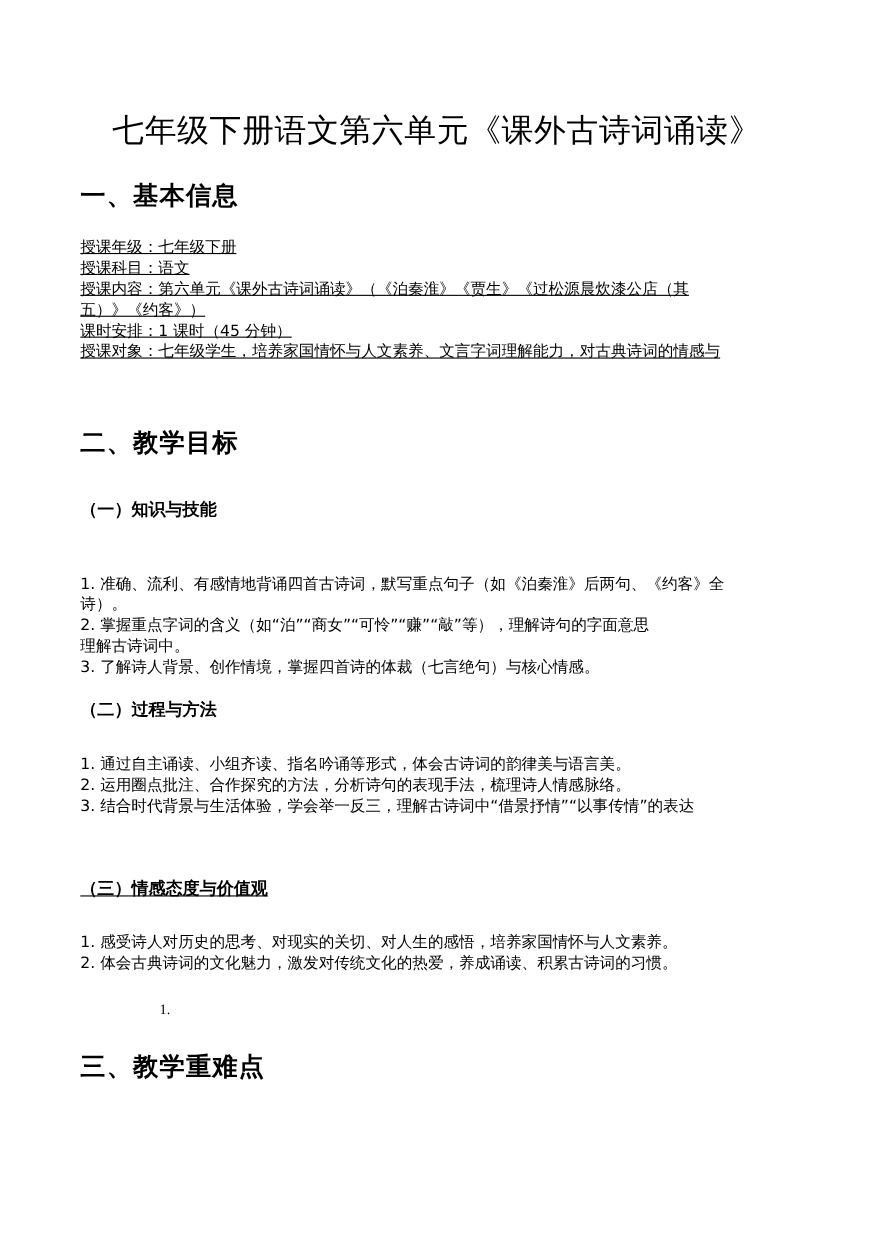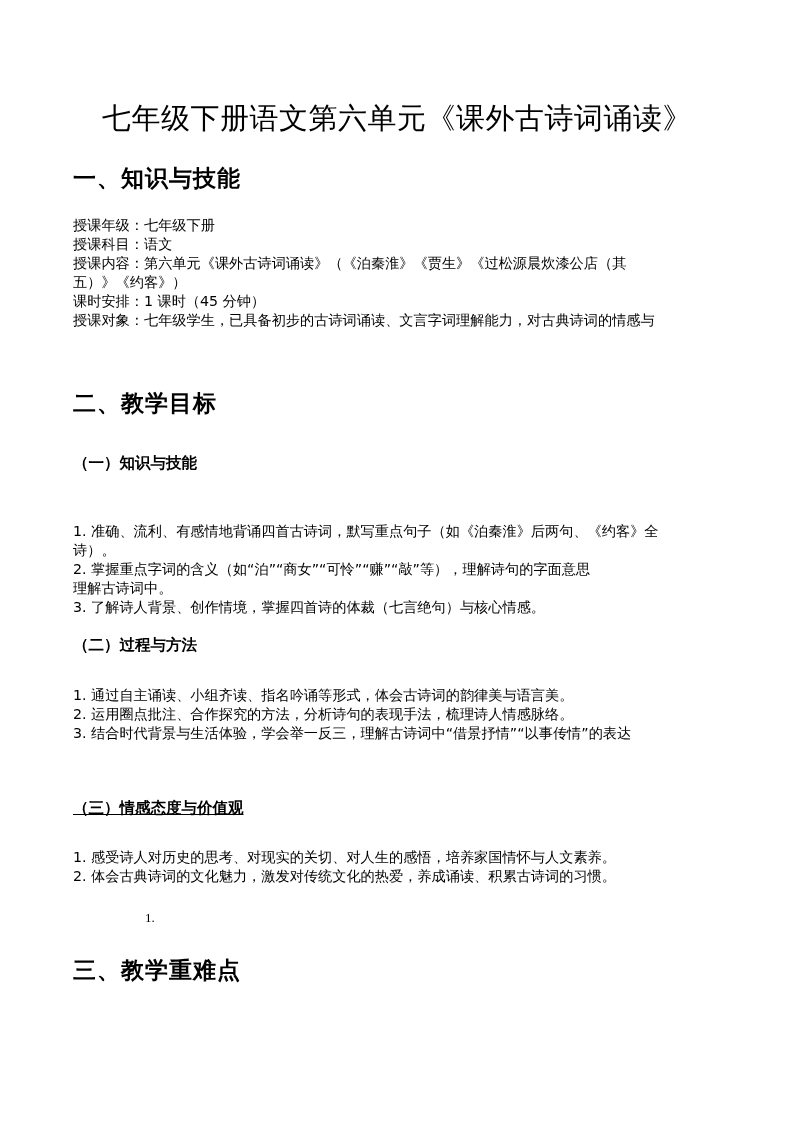--- a/index.html
+++ b/index.html
@@ -61,29 +61,29 @@
       font-family: "Liberation Serif", serif;
     }
   </style>
 </head>
 <body>
 
 <div class="page">
 
   <div class="abs title">七年级下册语文第六单元《课外古诗词诵读》</div>
 
-  <div class="abs h1" style="top:163px;">一、知识与技能</div>
+  <div class="abs h1" style="top:163px;">一、基本信息</div>
 
-  <div class="abs body-text" style="top:216px;">
+  <div class="abs body-text" style="top:216px;text-decoration:underline;">
     <span class="line">授课年级：七年级下册</span>
     <span class="line">授课科目：语文</span>
     <span class="line">授课内容：第六单元《课外古诗词诵读》（《泊秦淮》《贾生》《过松源晨炊漆公店（其</span>
     <span class="line">五）》《约客》）</span>
     <span class="line">课时安排：1 课时（45 分钟）</span>
-    <span class="line">授课对象：七年级学生，已具备初步的古诗词诵读、文言字词理解能力，对古典诗词的情感与</span>
+    <span class="line">授课对象：七年级学生，培养家国情怀与人文素养、文言字词理解能力，对古典诗词的情感与</span>
   </div>
 
   <div class="abs h1" style="top:388px;">二、教学目标</div>
 
   <div class="abs h2" style="top:452px;">（一）知识与技能</div>
   <div class="abs body-text" style="top:522px;">
     <span class="line">1. 准确、流利、有感情地背诵四首古诗词，默写重点句子（如《泊秦淮》后两句、《约客》全</span>
     <span class="line">诗）。</span>
     <span class="line">2. 掌握重点字词的含义（如“泊”“商女”“可怜”“赚”“敲”等），理解诗句的字面意思</span>
     <span class="line">理解古诗词中。</span>

